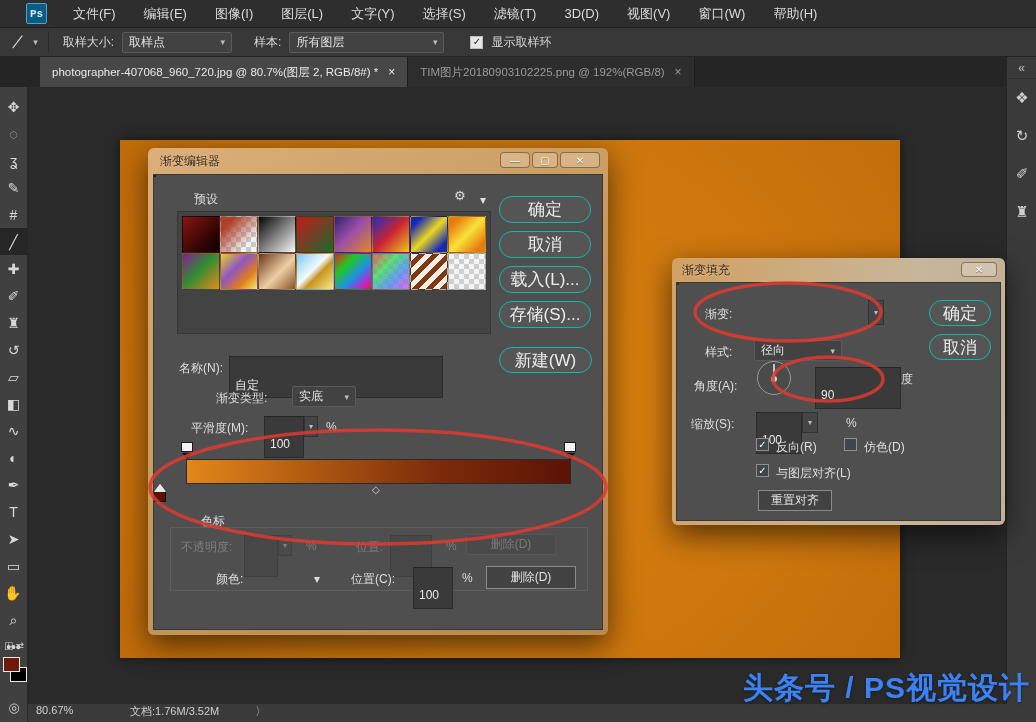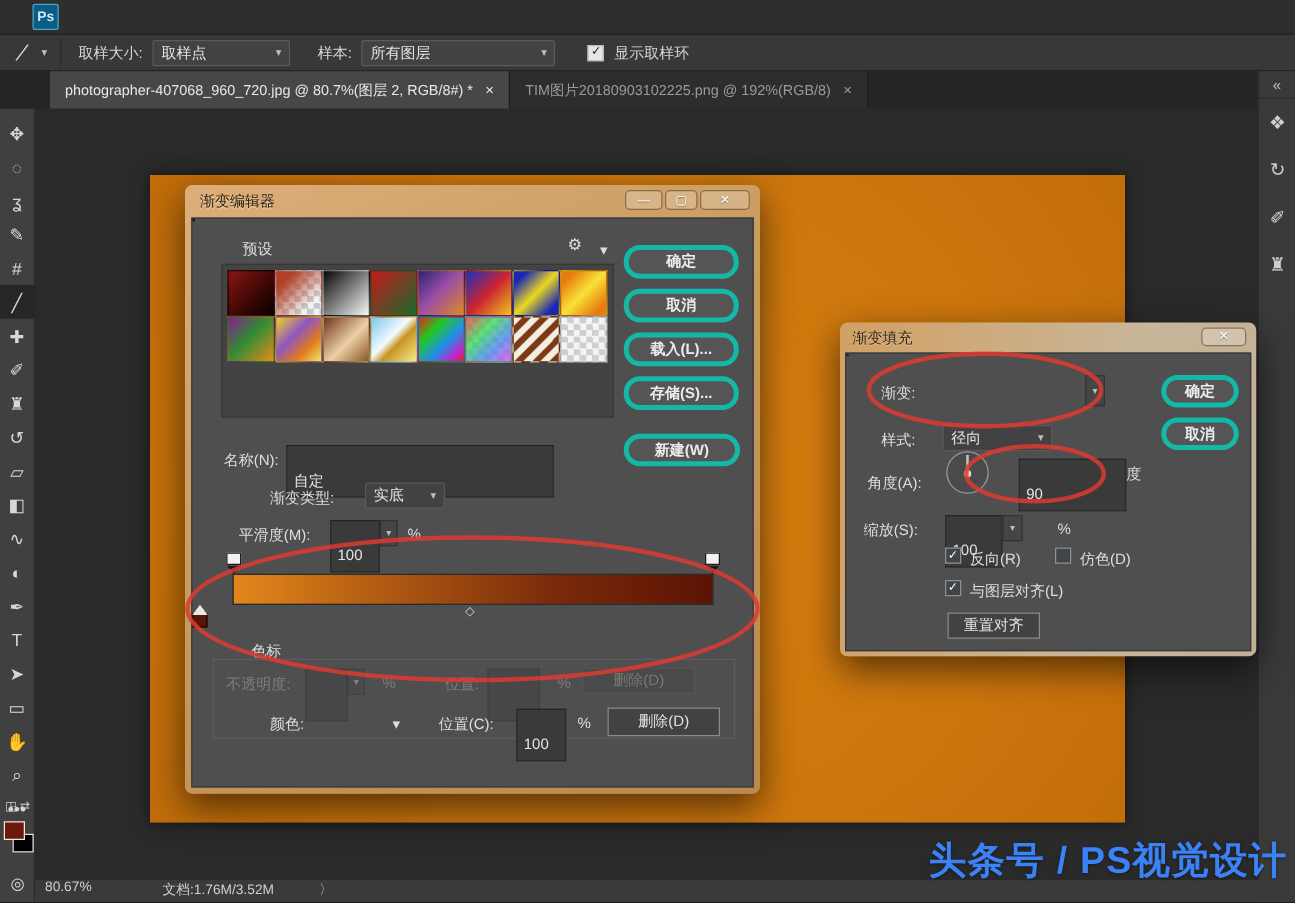--- a/index.html
+++ b/index.html
@@ -1,21 +1,21 @@
 <!DOCTYPE html>
 <html><head>
 <meta charset="utf-8">
 <style>
   html,body{margin:0;padding:0;background:#111;}
   *{box-sizing:border-box;font-family:"Liberation Sans","DejaVu Sans",sans-serif;}
   .app{position:relative;width:1036px;height:722px;background:#2a2a2a;overflow:hidden;}
 
   
   .menubar{position:absolute;left:0;top:0;width:1036px;height:28px;background:#2e2e2e;display:flex;align-items:center;gap:0;border-bottom:1px solid #222;}
-  .pslogo{width:21px;height:21px;margin:0 12px 0 26px;background:#0b5c85;border:1px solid #4ea3c8;color:#cfeaff;font-weight:bold;font-size:11px;display:flex;align-items:center;justify-content:center;border-radius:2px;}
+  .pslogo{width:21px;height:21px;margin:0 12px 0 26px;background:#0b5c85;border:1px solid #4ea3c8;color:#cfeaff;font-weight:bold;font-size:11px;display:flex;align-items:center;justify-content:center;border-radius:2px;font-family:Liberation Mono, monospace;}
   .menuitem{color:#dcdcdc;font-size:13px;padding:0 14px;height:28px;display:flex;align-items:center;cursor:default;}
   .optionsbar{position:absolute;left:0;top:28px;width:1036px;height:29px;background:#383838;border-bottom:1px solid #232323;display:flex;align-items:center;font-size:12px;color:#d6d6d6;}
   .opt-tool{display:flex;align-items:center;gap:4px;margin:0 14px 0 14px;padding-right:10px;border-right:1px solid #2a2a2a;height:22px;color:#e6e6e6;}
   .ddl{background:#424242;border:1px solid #5a5a5a;border-radius:2px;height:21px;display:flex;align-items:center;justify-content:space-between;padding:0 6px;color:#e2e2e2;font-size:12px;}
   .caret{font-size:9px;color:#bdbdbd;margin-left:8px;}
   .cb{width:13px;height:13px;border:1px solid #909090;background:#414549;display:inline-flex;align-items:center;justify-content:center;font-size:10px;line-height:1;color:#fff;}
   .cb.light{background:#e6e6e6;border-color:#bdbdbd;color:#222;}
 
   
   .tabbar{position:absolute;left:0;top:57px;width:1006px;height:30px;background:#252525;display:flex;align-items:flex-end;padding-left:40px;}
@@ -52,21 +52,21 @@
   .win-editor{left:148px;top:148px;width:460px;height:487px;background:linear-gradient(150deg,#dcae7a,#c79a5e 45%,#b9894f);}
   .win-fill{left:672px;top:258px;width:333px;height:267px;background:linear-gradient(100deg,#d2a063,#c8b69a 65%,#c2b096);}
   .wtitle{position:absolute;left:12px;top:5px;font-size:12px;color:#332512;text-shadow:0 1px 0 rgba(255,255,255,.35);}
   .wbtn{position:absolute;top:4px;height:16px;border:1px solid rgba(80,50,15,.55);border-radius:4px;background:rgba(255,255,255,.22);color:#fff;font-size:10px;display:flex;align-items:center;justify-content:center;text-shadow:0 1px 1px rgba(0,0,0,.4);}
   .wcontent{position:absolute;background:#4f4f4f;border:1px solid #383838;}
   .lbl{position:absolute;font-size:12px;color:#dedede;white-space:nowrap;}
   .lbl.dis{color:#7d7d7d;}
   .fld{position:absolute;background:#3a3a3a;border:1px solid #2b2b2b;border-top-color:#242424;color:#e6e6e6;font-size:12px;padding:20px 5px;height:21px;}
   .fld.dis{background:#474747;border-color:#3f3f3f;color:#7d7d7d;}
   .spin{position:absolute;width:14px;height:21px;background:#454545;border:1px solid #333;color:#bdbdbd;font-size:8px;display:flex;align-items:center;justify-content:center;}
-  .btn-round{position:absolute;background:#555;border:4px solid #14b8a6;border-radius:13px;color:#ececec;font-size:12px;display:flex;align-items:center;justify-content:center;font-weight:bold;}
+  .btn-round{position:absolute;background:#555;border:1px solid #14b8a6;border-radius:13px;color:#ececec;font-size:17px;display:flex;align-items:center;justify-content:center;}
   .btn-sq{position:absolute;background:#424242;border:1px solid #8a8a8a;color:#e2e2e2;font-size:12px;display:flex;align-items:center;justify-content:center;}
   .btn-sq.dis{background:#4a4a4a;border-color:#565656;color:#787878;}
   .ddl.abs-d{position:absolute;}
 
   .presetbox{position:absolute;left:23px;top:36px;width:314px;height:123px;background:#434343;border:1px solid #373737;padding:4px;display:flex;flex-wrap:wrap;align-content:flex-start;}
   .swatch{width:38px;height:37px;border:1px solid rgba(0,0,0,.25);}
 
   .gbar{position:absolute;left:32px;top:284px;width:385px;height:25px;border:1px solid #2b2b2b;}
   .stop-op{position:absolute;top:267px;width:12px;height:10px;background:#f2f2f2;border:1px solid #1c1c1c;}
   .stop-op::after{content:"";position:absolute;left:0;top:10px;border:5px solid transparent;border-top:6px solid #101010;}
@@ -82,20 +82,34 @@
 
   .annot{position:absolute;left:0;top:0;width:1036px;height:722px;z-index:40;pointer-events:none;}
 </style>
 </head>
 <body>
 
 <div class="app">
 
   <div class="menubar">
     <div class="pslogo">Ps</div>
+    <div style="display:flex;">
+
+    <div class="menuitem">文件(F)</div>
+        <div class="menuitem">编辑(E)</div>
+        <div class="menuitem">图像(I)</div>
+        <div class="menuitem">图层(L)</div>
+        <div class="menuitem">文字(Y)</div>
+        <div class="menuitem">选择(S)</div>
+        <div class="menuitem">滤镜(T)</div>
+        <div class="menuitem">3D(D)</div>
+        <div class="menuitem">视图(V)</div>
+        <div class="menuitem">窗口(W)</div>
+        <div class="menuitem">帮助(H)</div>
+      </div>
   </div>
 
   <div class="optionsbar">
     <div class="opt-tool">
       <span style="transform:rotate(10deg);font-weight:bold;">╱</span>
       <span class="caret">▾</span>
     </div>
     <span style="margin-right:8px;">取样大小:</span>
     <div class="ddl" style="width:110px;">
       <span>取样点</span>

